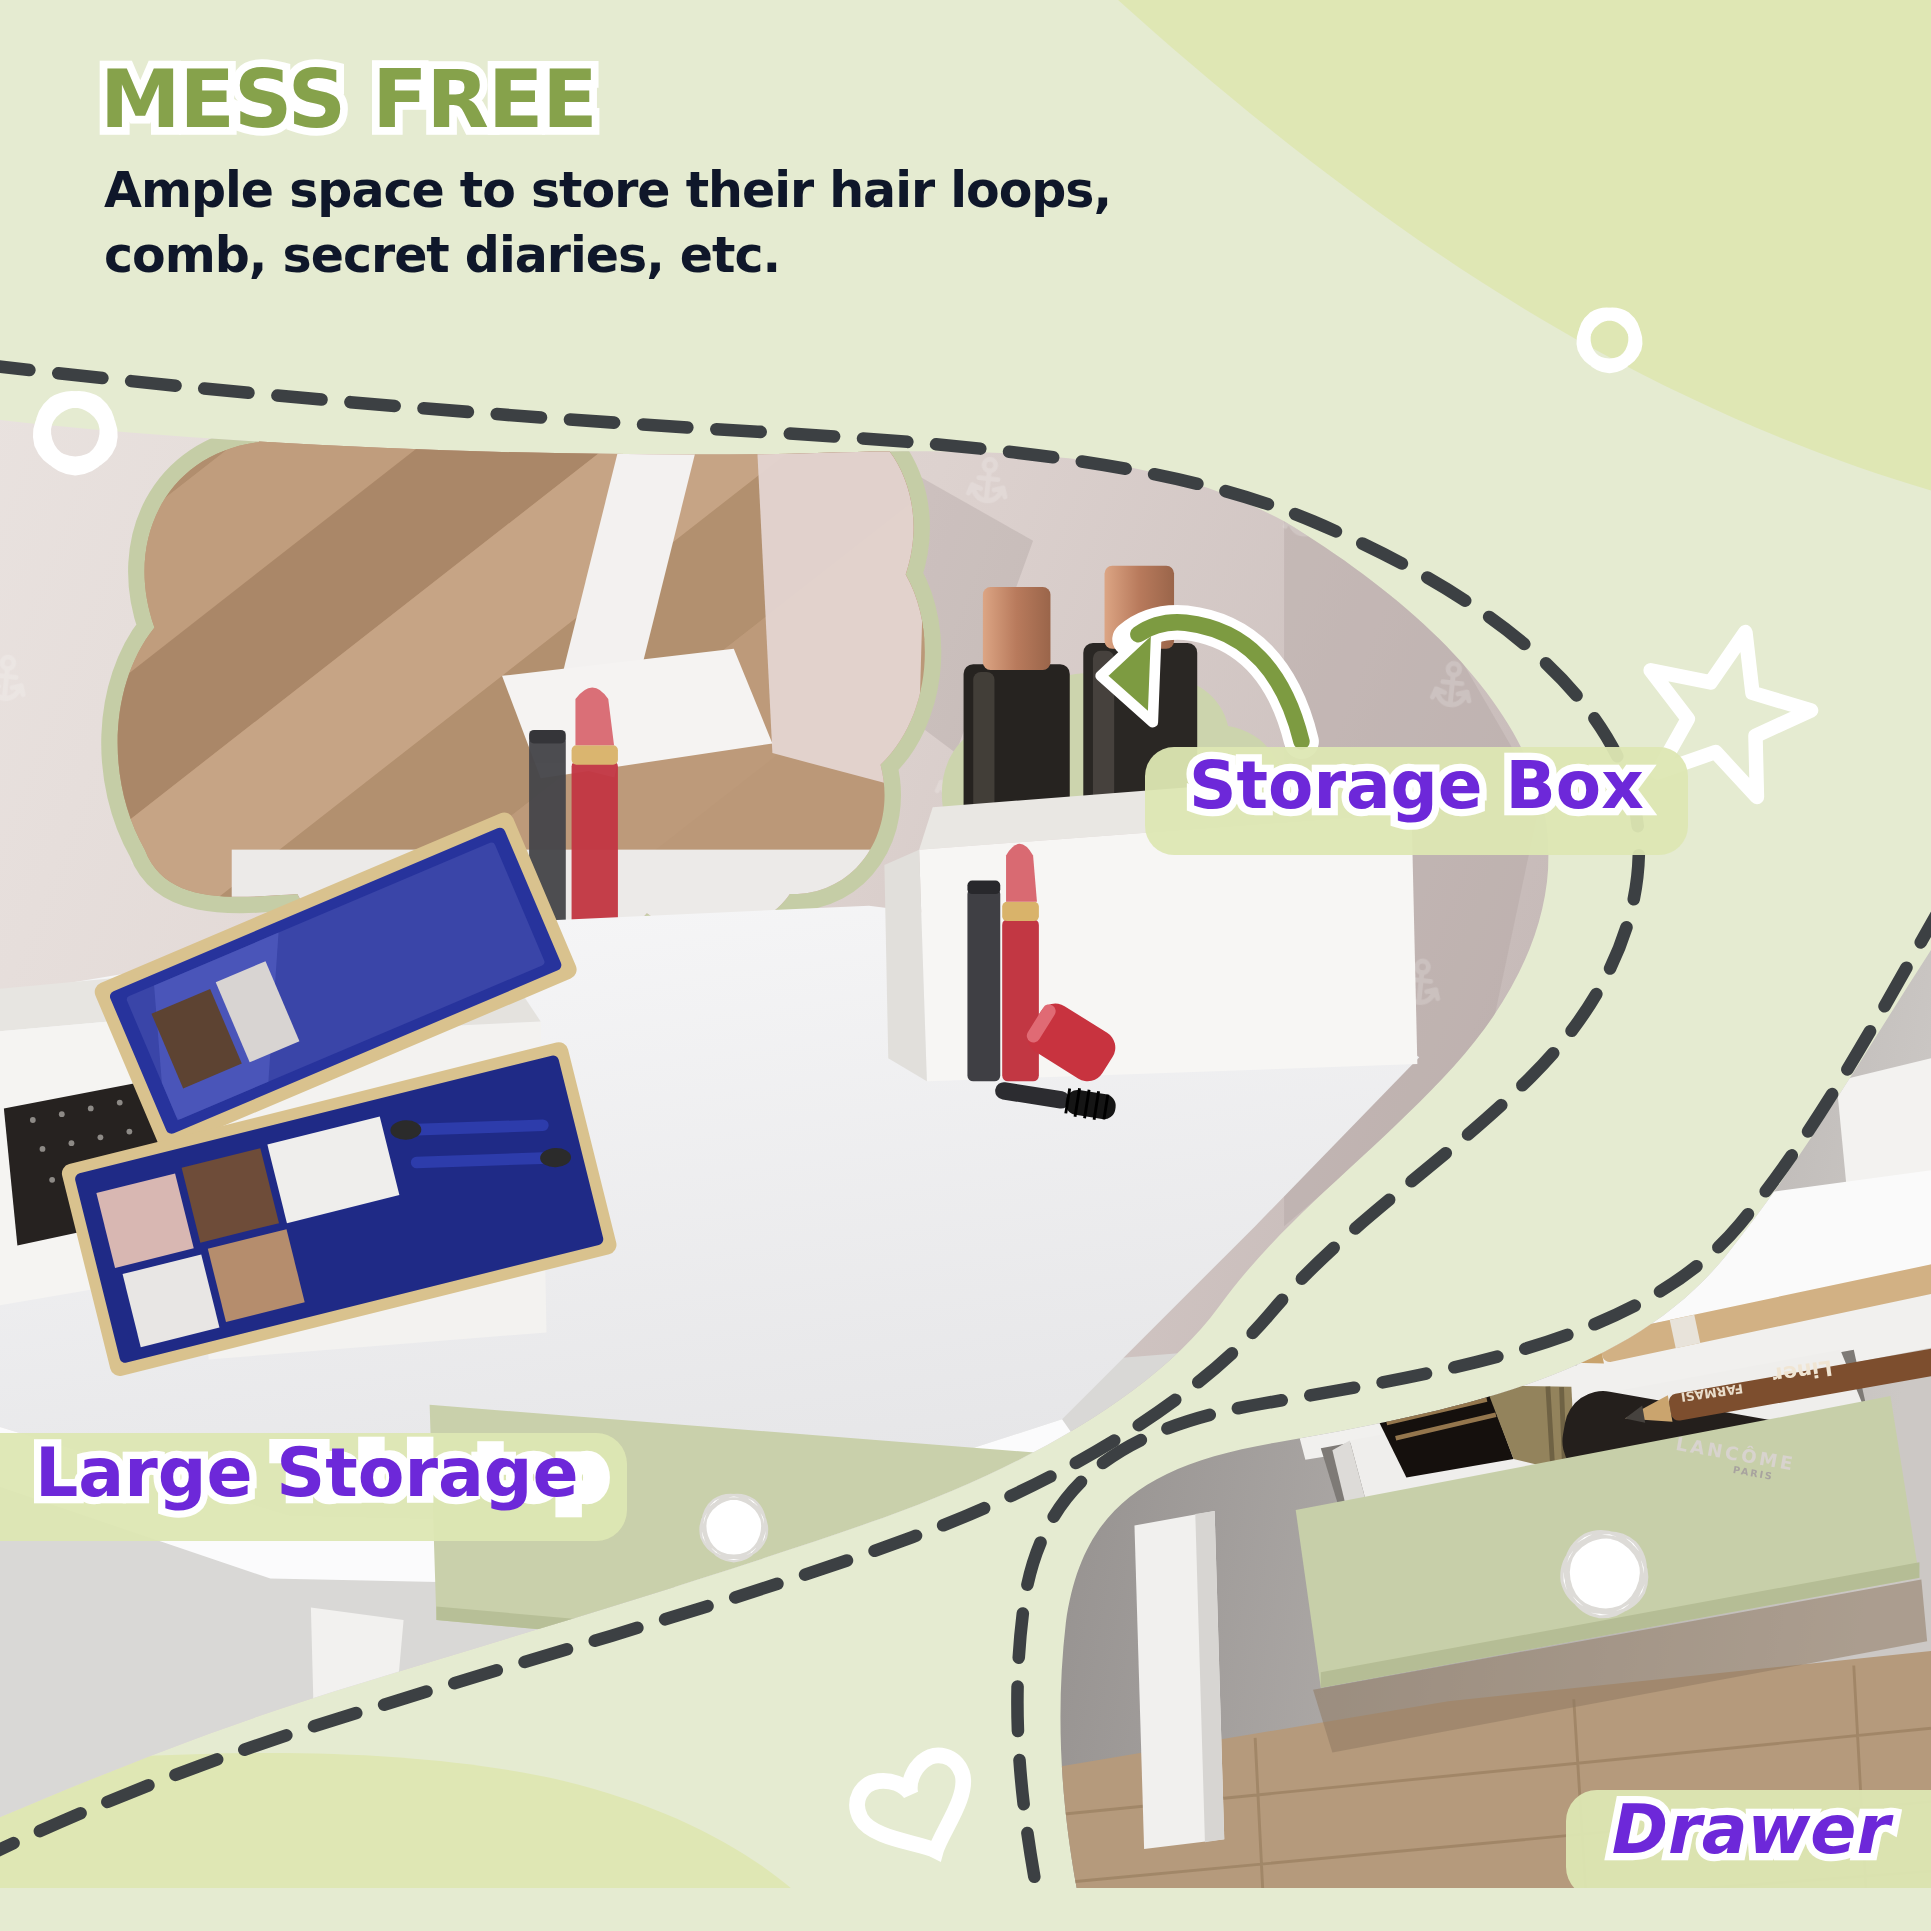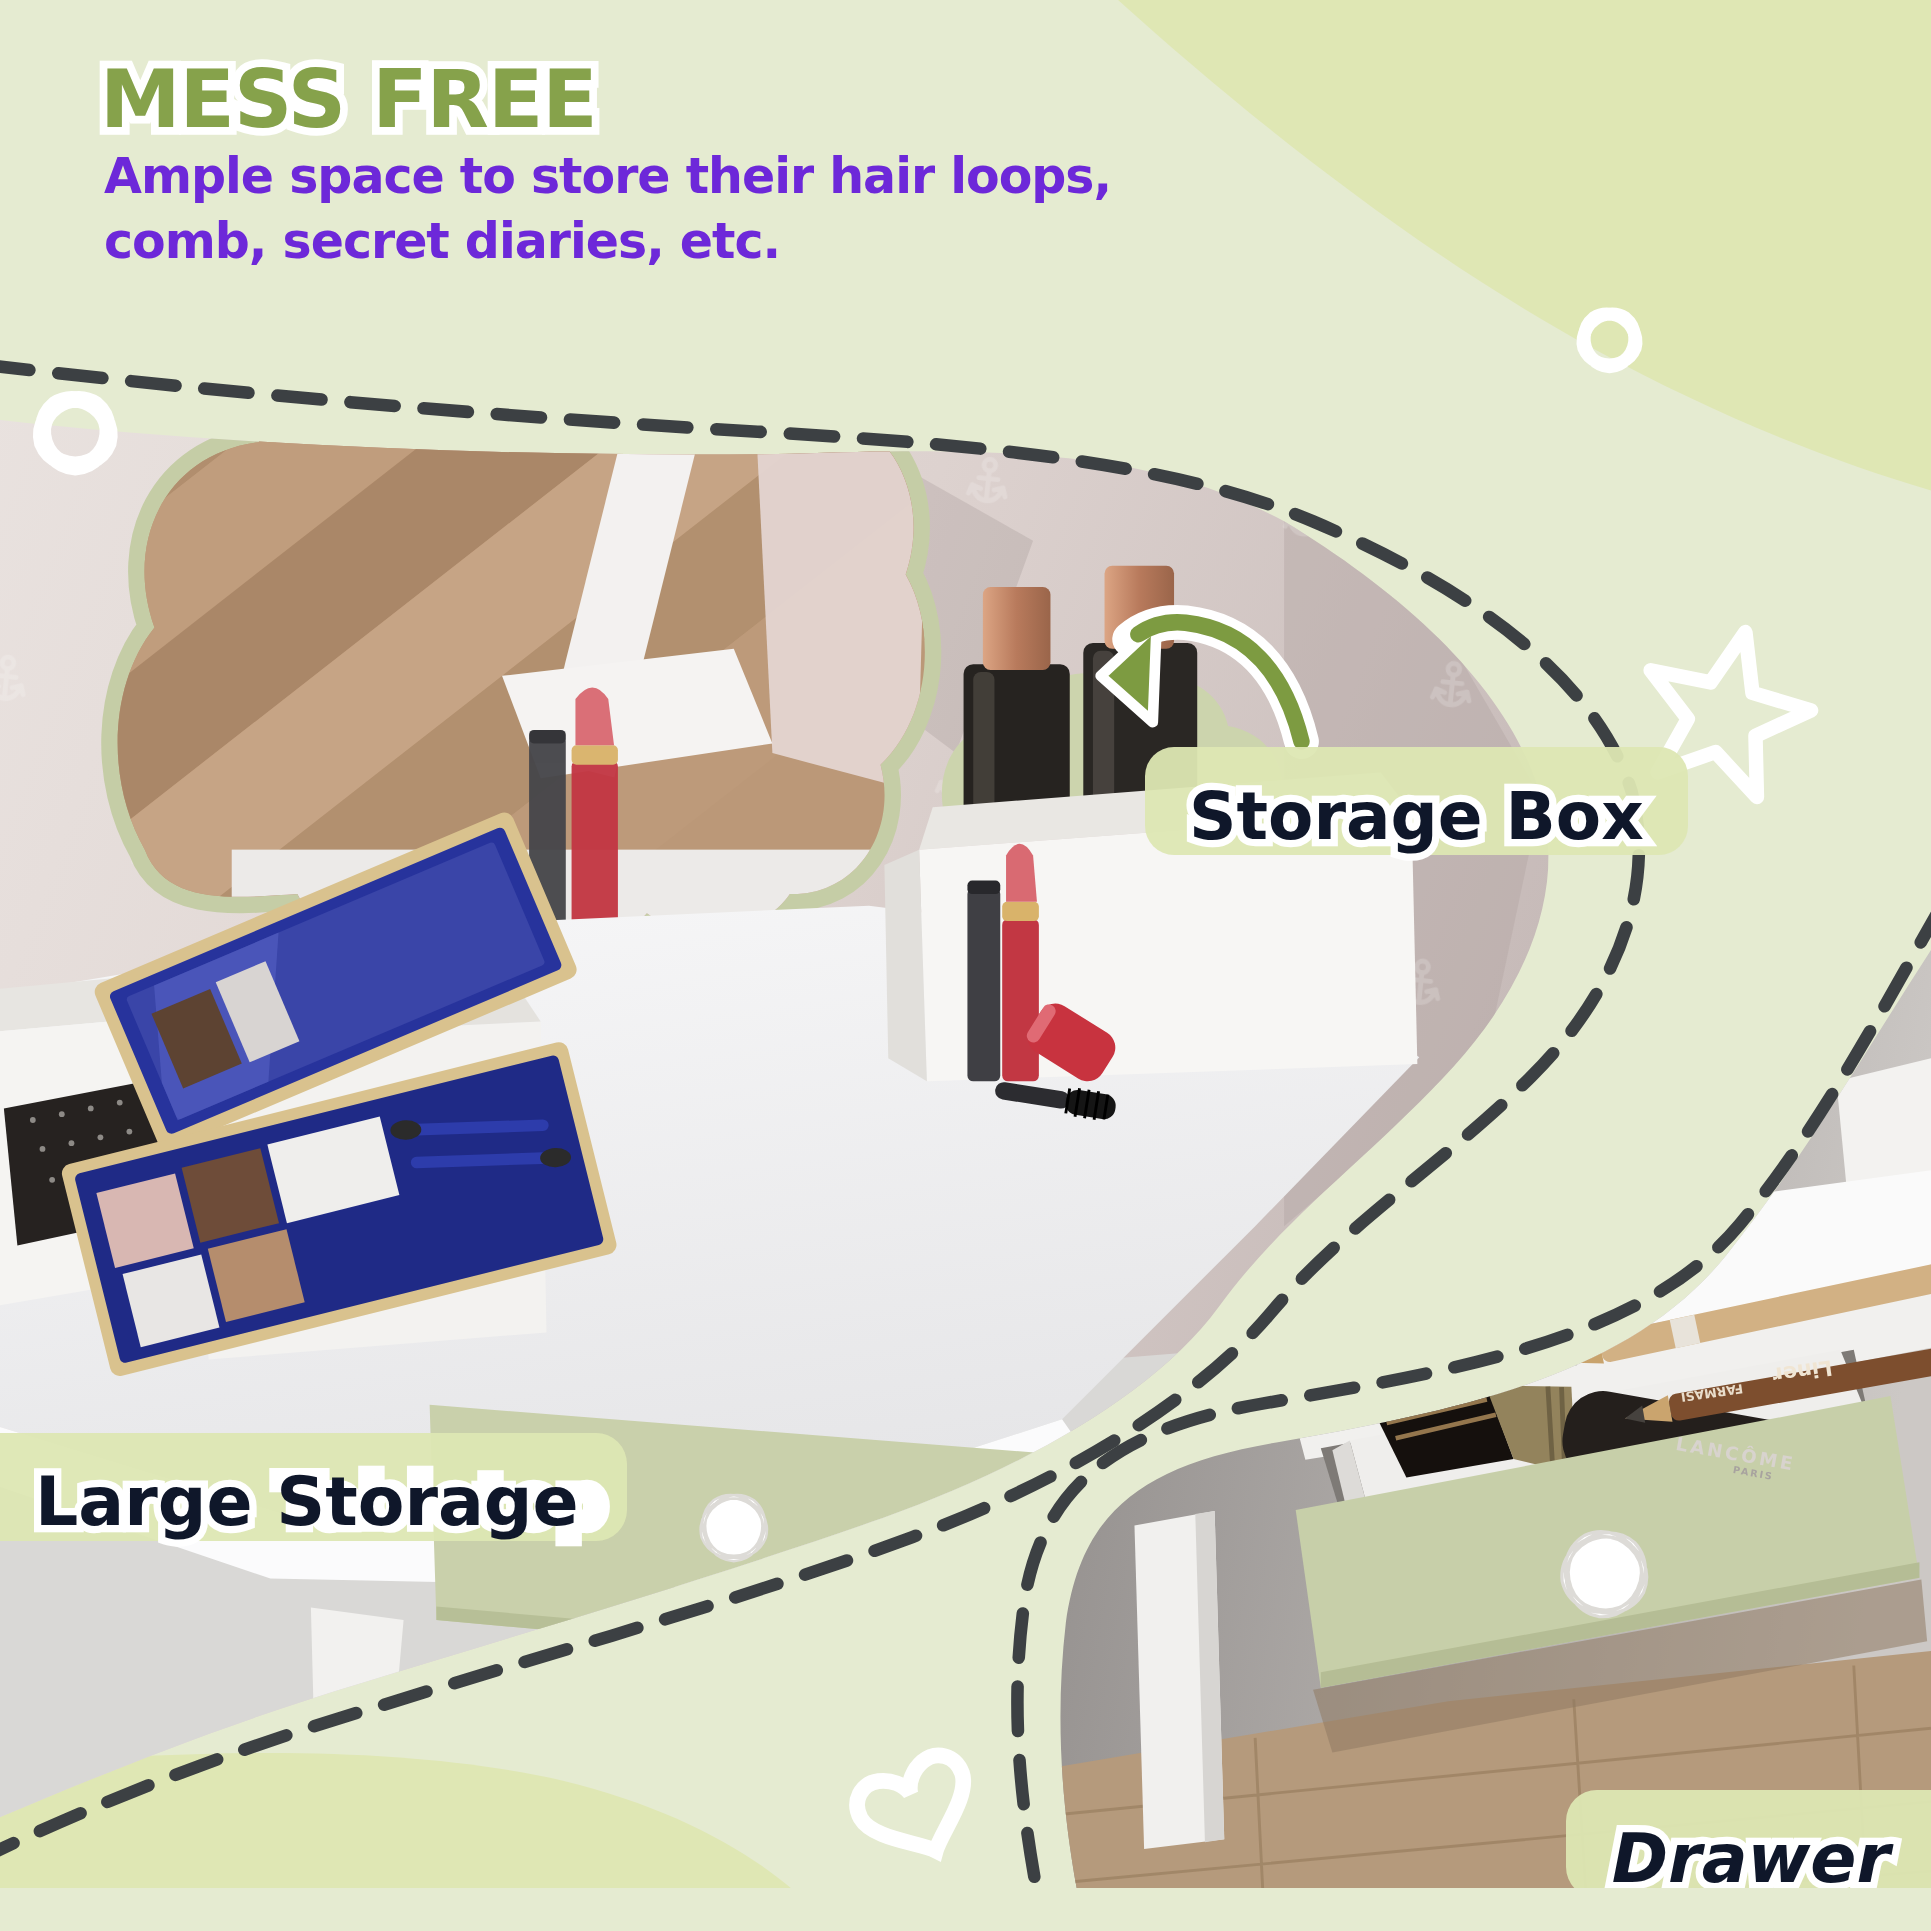--- a/index.html
+++ b/index.html
@@ -6,26 +6,26 @@
   .canvas{position:relative;width:1931px;height:1888px;overflow:hidden;
           font-family:"DejaVu Sans",sans-serif;}
   .scene{position:absolute;left:0;top:0;}
   
   .outlined{position:relative;z-index:0;white-space:nowrap;}
   .outlined::before{content:attr(data-text);position:absolute;left:0;top:0;
      z-index:-1;-webkit-text-stroke:15.4px #ffffff;white-space:nowrap;}
   
   .title{position:absolute;left:100px;top:52px;font-size:81px;font-weight:bold;
          letter-spacing:-1px;color:#86a24b;}
-  .desc{position:absolute;left:104px;top:144px;font-size:49px;font-weight:bold;
-        color:#6d28d9;line-height:65px;letter-spacing:-1px;}
+  .desc{position:absolute;left:104px;top:158px;font-size:49px;font-weight:bold;
+        color:#0f172a;line-height:65px;letter-spacing:-1px;}
   
-  .pill{position:absolute;display:flex;align-items:flex-end;
+  .pill{position:absolute;display:flex;align-items:flex-start;
         background:rgba(221,231,179,0.95);height:108px;
-        color:#0f172a;font-weight:bold;}
+        color:#6d28d9;font-weight:bold;}
   .pill .outlined::before{-webkit-text-stroke:14.5px #ffffff;}
   .pill-storage{left:1145px;top:747px;padding:0 44px;border-radius:29px;font-size:66px;}
   .pill-tabletop{left:0;top:1433px;padding:0 48px 0 35px;border-radius:0 31px 31px 0;font-size:68px;}
   .pill-drawer{right:0;top:1790px;padding:0 41px 0 46px;border-radius:31px 0 0 31px;font-size:68px;font-style:italic;}
   
   .prod{position:absolute;font-weight:bold;transform-origin:left top;}
   .prod-brush{left:1678px;top:1433px;font-size:18.3px;letter-spacing:2.9px;color:#d8d3ce;transform:rotate(10deg);}
   .prod-brush-sub{left:1734px;top:1464px;font-size:9.7px;letter-spacing:1.9px;color:#a8a39f;transform:rotate(10deg);}
   .prod-pencil{left:1834px;top:1379px;font-size:21px;color:#f0e5d3;transform:rotate(172deg);}
   .prod-pencil-brand{left:1744px;top:1396px;font-size:12.6px;color:#e9ddcb;transform:rotate(172deg);}

